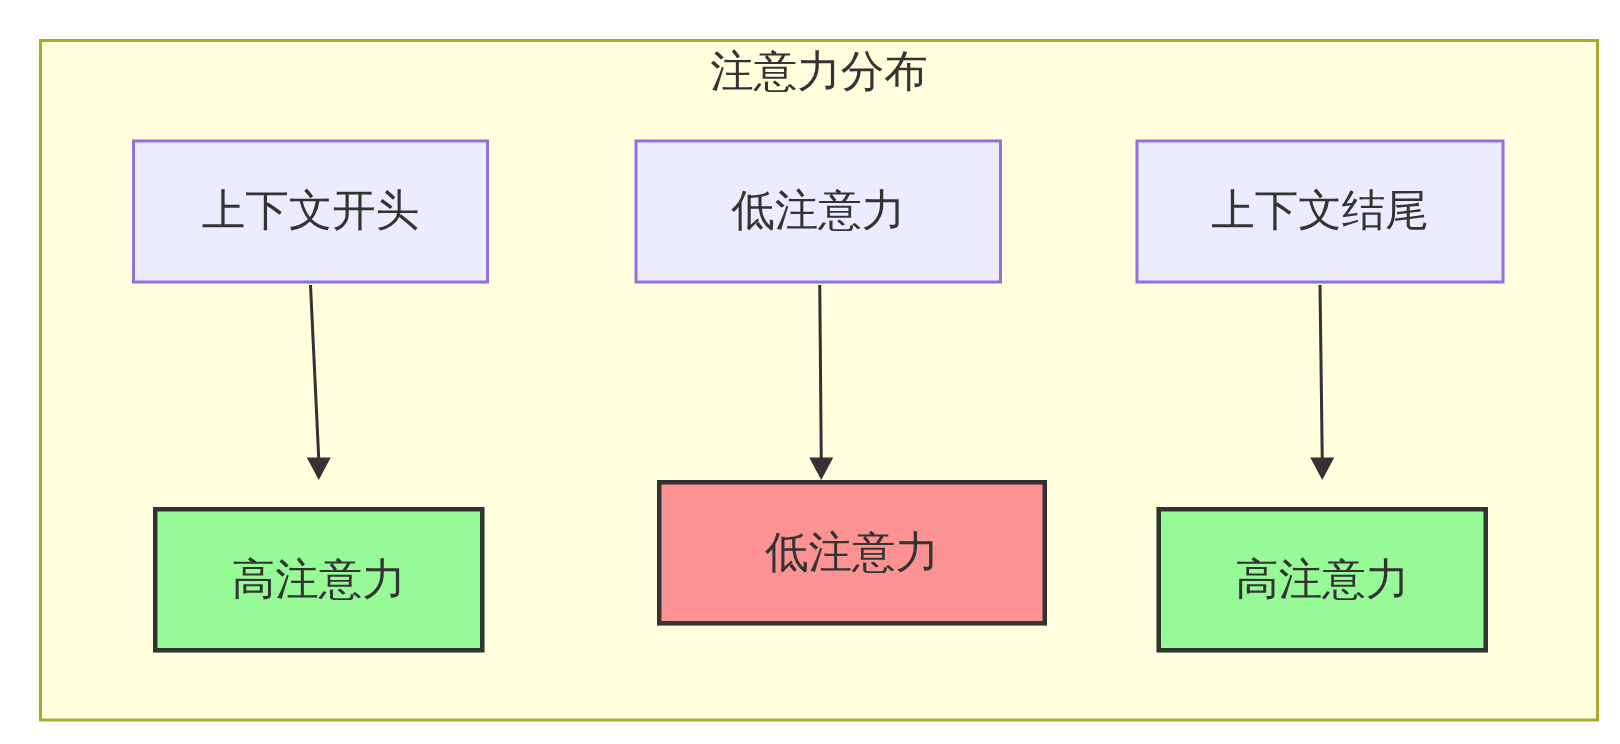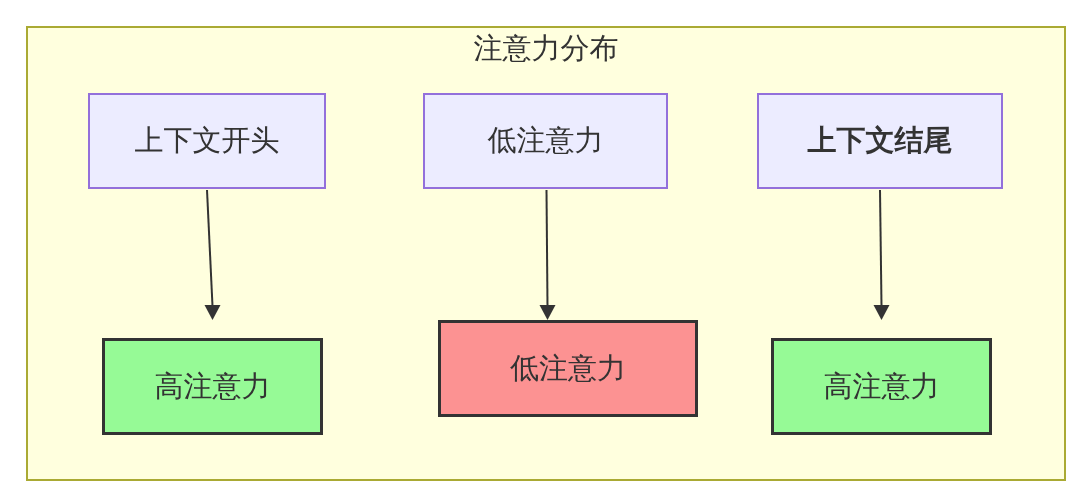--- a/index.html
+++ b/index.html
@@ -54,21 +54,21 @@
   .node.result {
     top: 320px;
     height: 97px;
     border: 3px solid var(--result-border, #333333);
   }
   .node.result.high { background: var(--high-attention-fill, #96fa96); margin-top: 18px; }
   .node.result.low  { background: var(--low-attention-fill, #fc9292); }
 
   .src-1 { left: 88px;  width: 238px; }
   .src-2 { left: 423px; width: 245px; }
-  .src-3 { left: 757px; width: 246px; font-weight: bold; }
+  .src-3 { left: 757px; width: 246px; }
   .res-1 { left: 102px; width: 221px; }
   .res-2 { left: 438px; width: 260px; }
   .res-3 { left: 771px; width: 221px; }
 
   svg.edges {
     position: absolute;
     left: 0;
     top: 0;
     width: 1080px;
     height: 496px;

